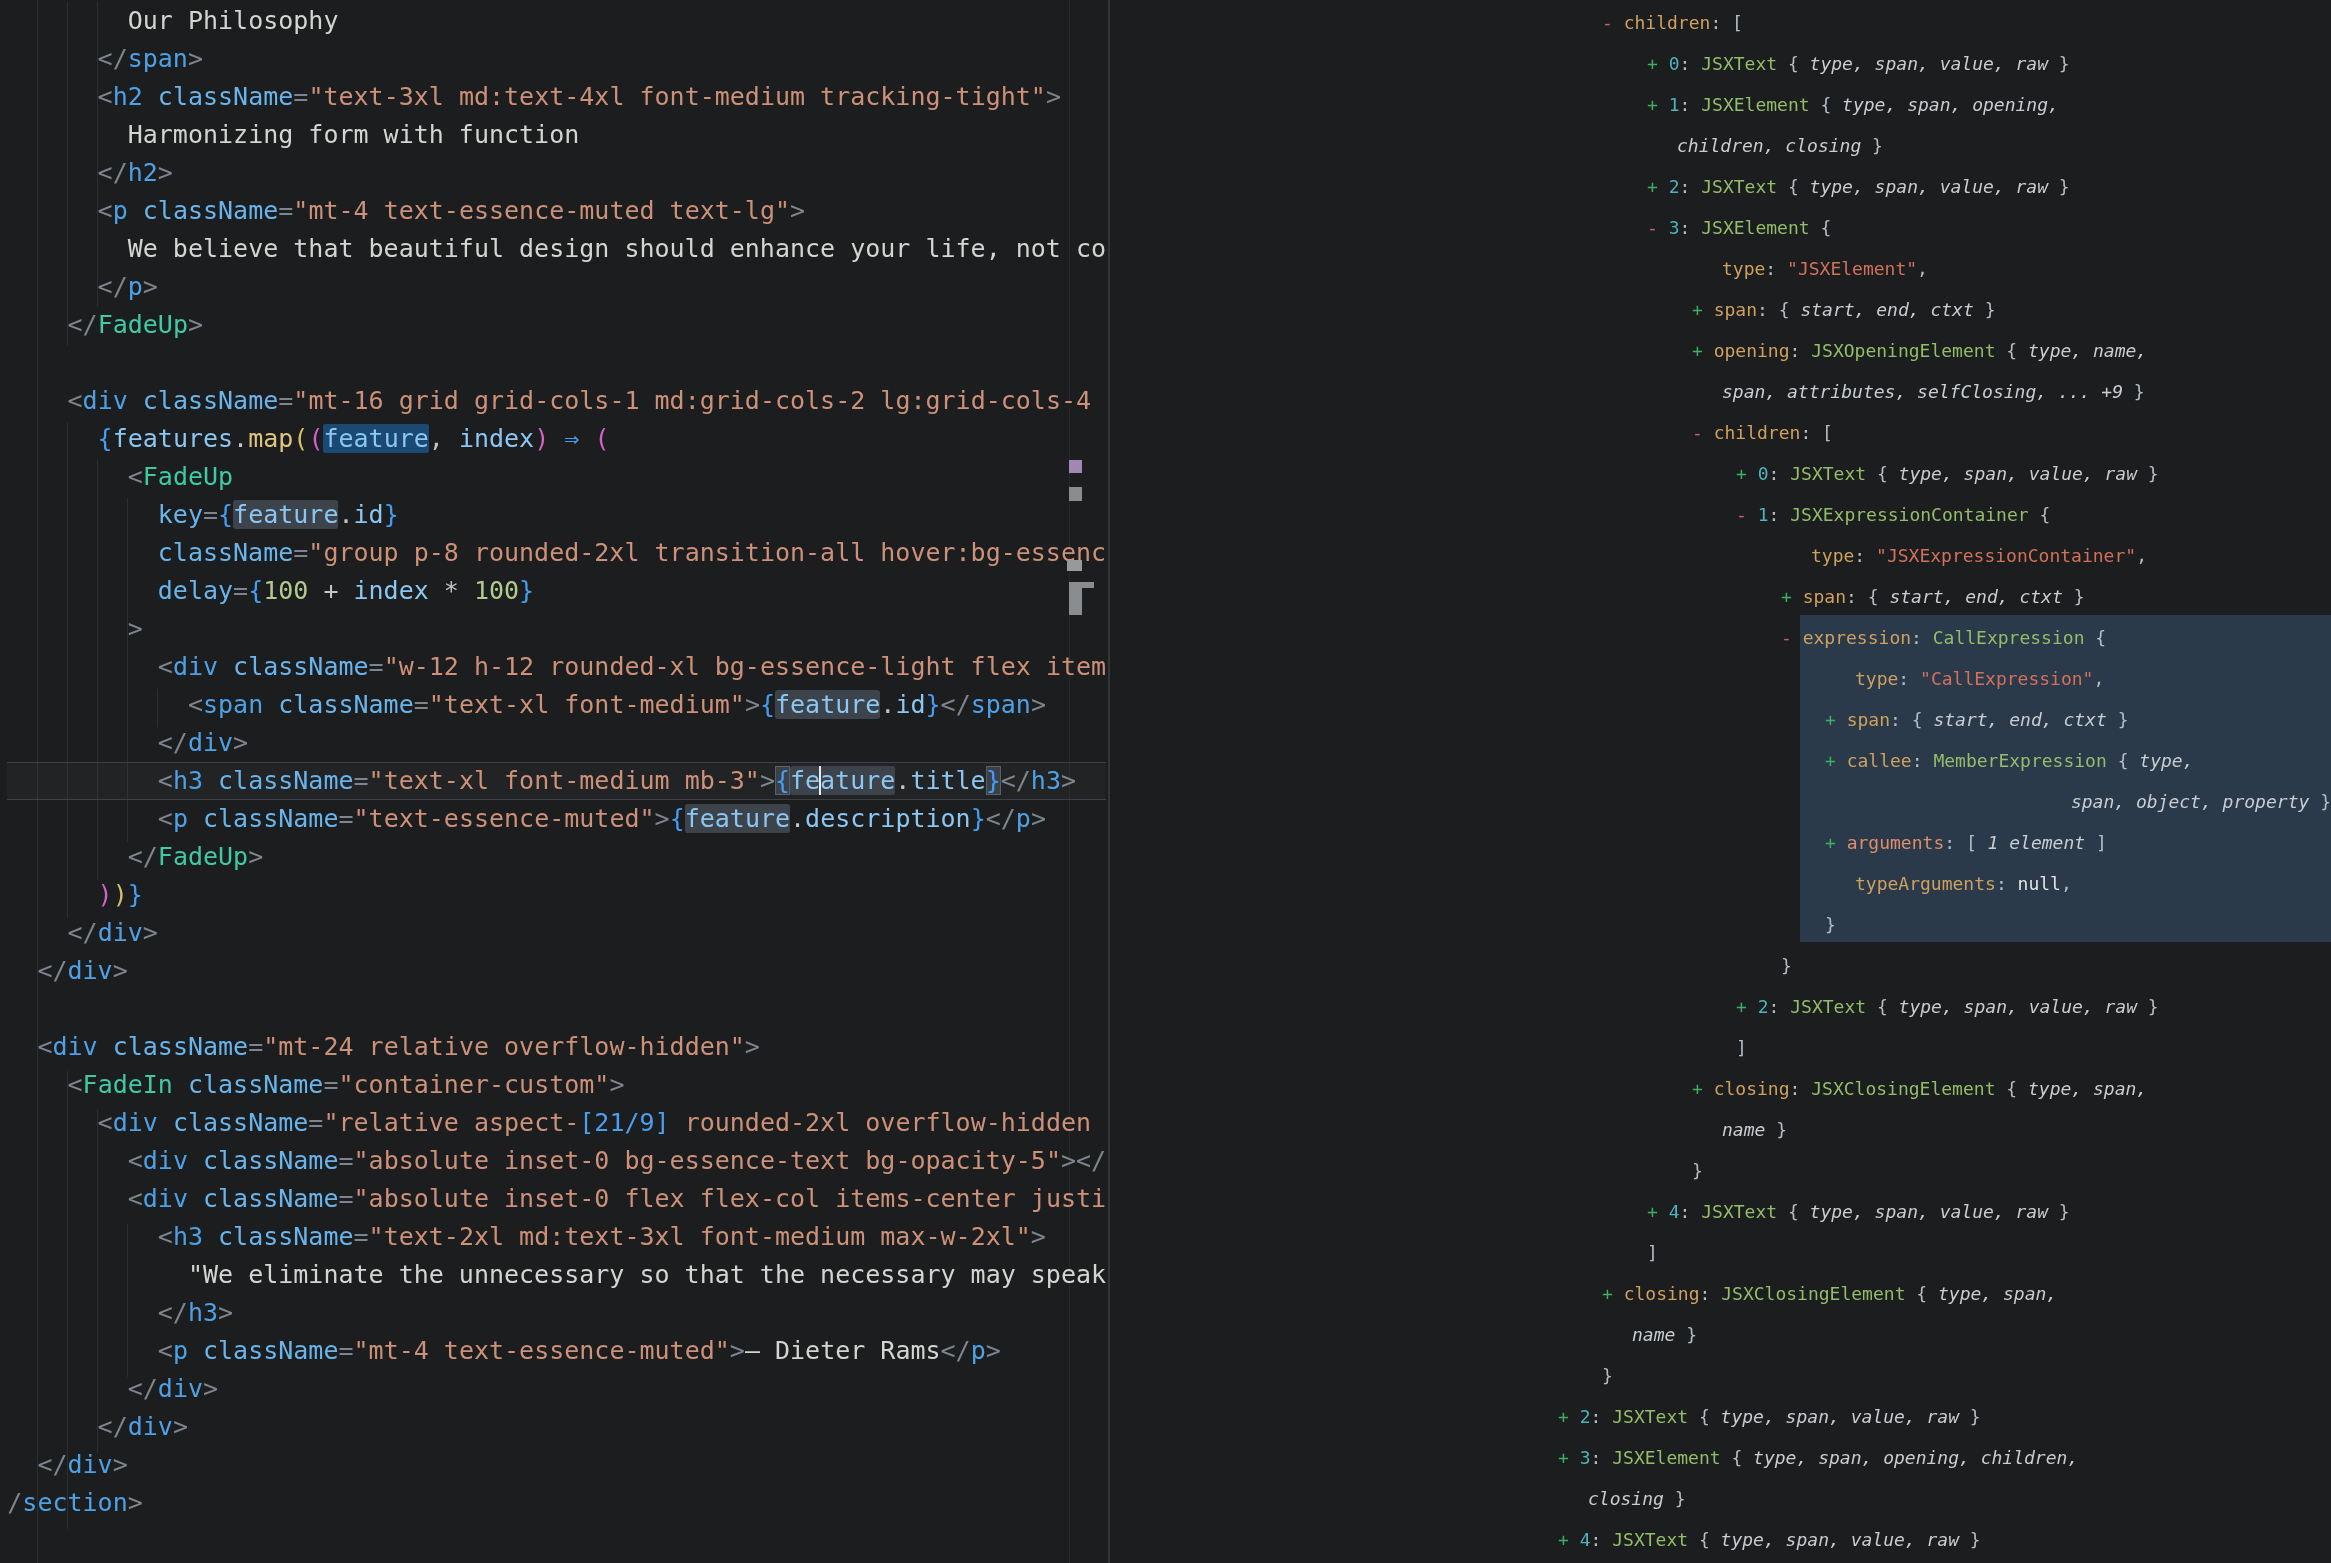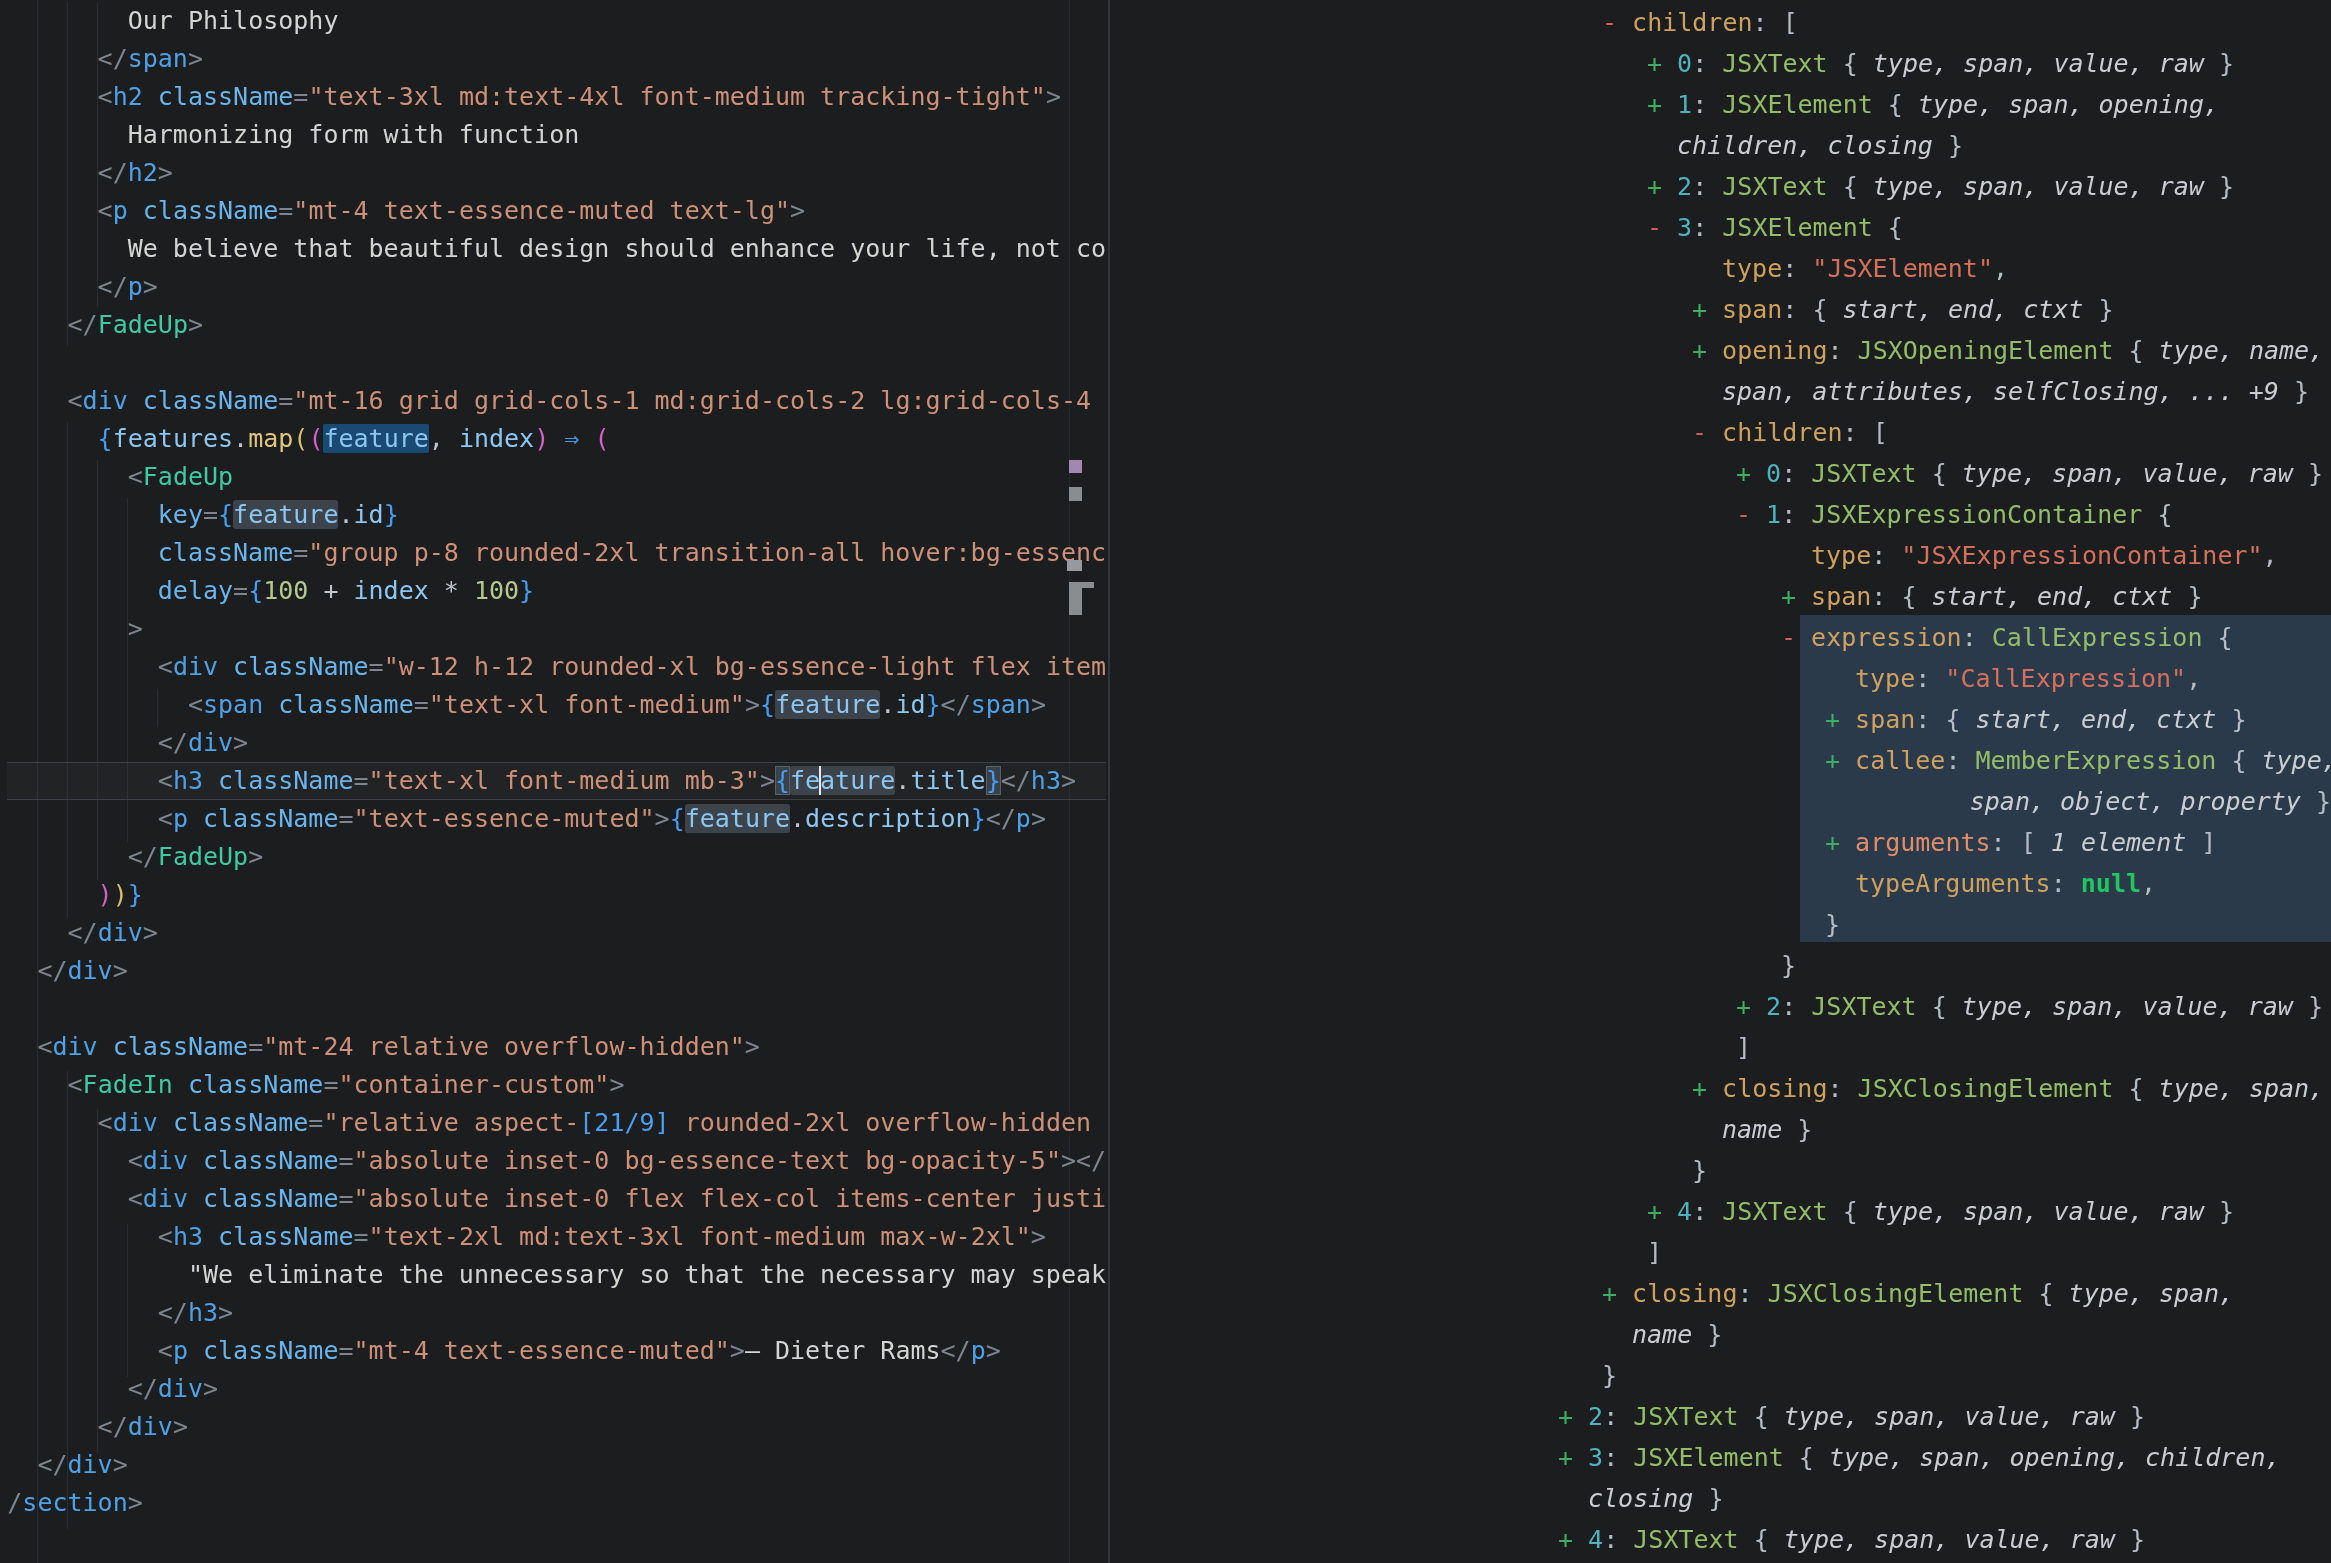--- a/index.html
+++ b/index.html
@@ -2,21 +2,21 @@
 <html style="font-size:14.5px"><head>
 <meta charset="utf-8">
 <style>
   html,body{margin:0;padding:0;background:#1b1d1e;}
   #app{position:relative;width:2331px;height:1564px;overflow:hidden;background:#1b1d1e;
        font-family:"DejaVu Sans Mono",monospace;}
   
   #code-pane{position:absolute;left:0;top:0;width:1106px;height:1564px;overflow:hidden;
              font-size:25px;line-height:38px;padding:1.8px 0 0 7.3px;box-sizing:border-box;}
   #ast-pane{position:absolute;left:1107px;top:0;right:0;height:1564px;overflow:hidden;
-            font-size:25px;line-height:41px;padding-top:1.8px;box-sizing:border-box;}
+            font-size:18px;line-height:41px;padding-top:1.8px;box-sizing:border-box;}
   .cline{height:38px;white-space:pre;position:relative;z-index:2;}
   .arow{height:41px;white-space:pre;position:relative;z-index:2;}
   .cur{background:rgba(255,255,255,.028);
        box-shadow:inset 0 0.9px 0 #3d4147, inset 0 -0.9px 0 #3d4147;}
   
   .ws{color:#d3d5d2;}
   .pl{color:#d3d5d2;}
   .tagb{color:#7e858f;}
   .tag{color:#4ea1e6;}
   .attr{color:#6ab4ec;}
@@ -38,21 +38,21 @@
   
   .tgm{color:#d05f5c;}
   .tgp{color:#3fae63;}
   .idx{color:#4fb3be;}
   .key{color:#cfa15e;}
   .keya{color:#e08d6a;}
   .node{color:#93bd68;}
   .pb{color:#b6bcc4;}
   .pv{color:#c9cdd2;font-style:italic;}
   .strv{color:#d3705c;}
-  .nul{color:#22c55e;font-weight:bold;}
+  .nul{color:#e5e5e5;}
   
   .guide{position:absolute;width:0.9px;background:#2a2d31;z-index:1;}
   #ruler-line{position:absolute;left:1069px;top:0;width:0.9px;height:1564px;background:#26282b;}
   #pane-divider{position:absolute;left:1108px;top:0;width:1.8px;height:1564px;background:#32363b;cursor:col-resize;}
   .marker{position:absolute;z-index:3;}
   #ast-highlight{position:absolute;left:693px;top:615px;right:0;height:327px;
                  background:#2a3a4b;z-index:1;}
 </style>
 </head>
 <body>

